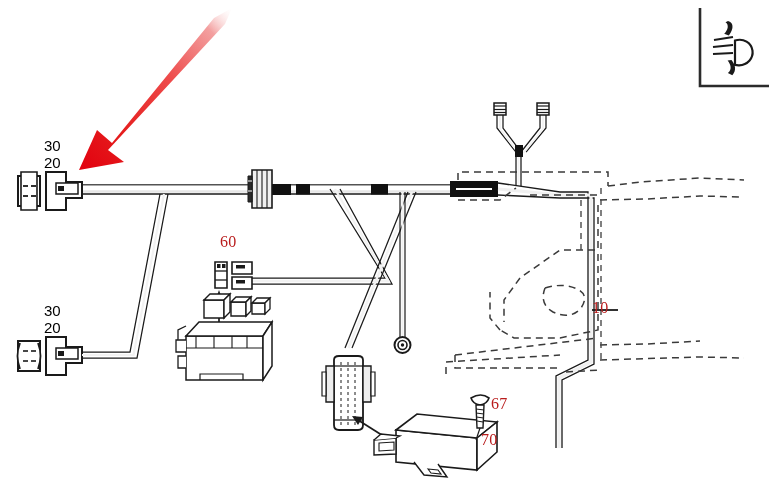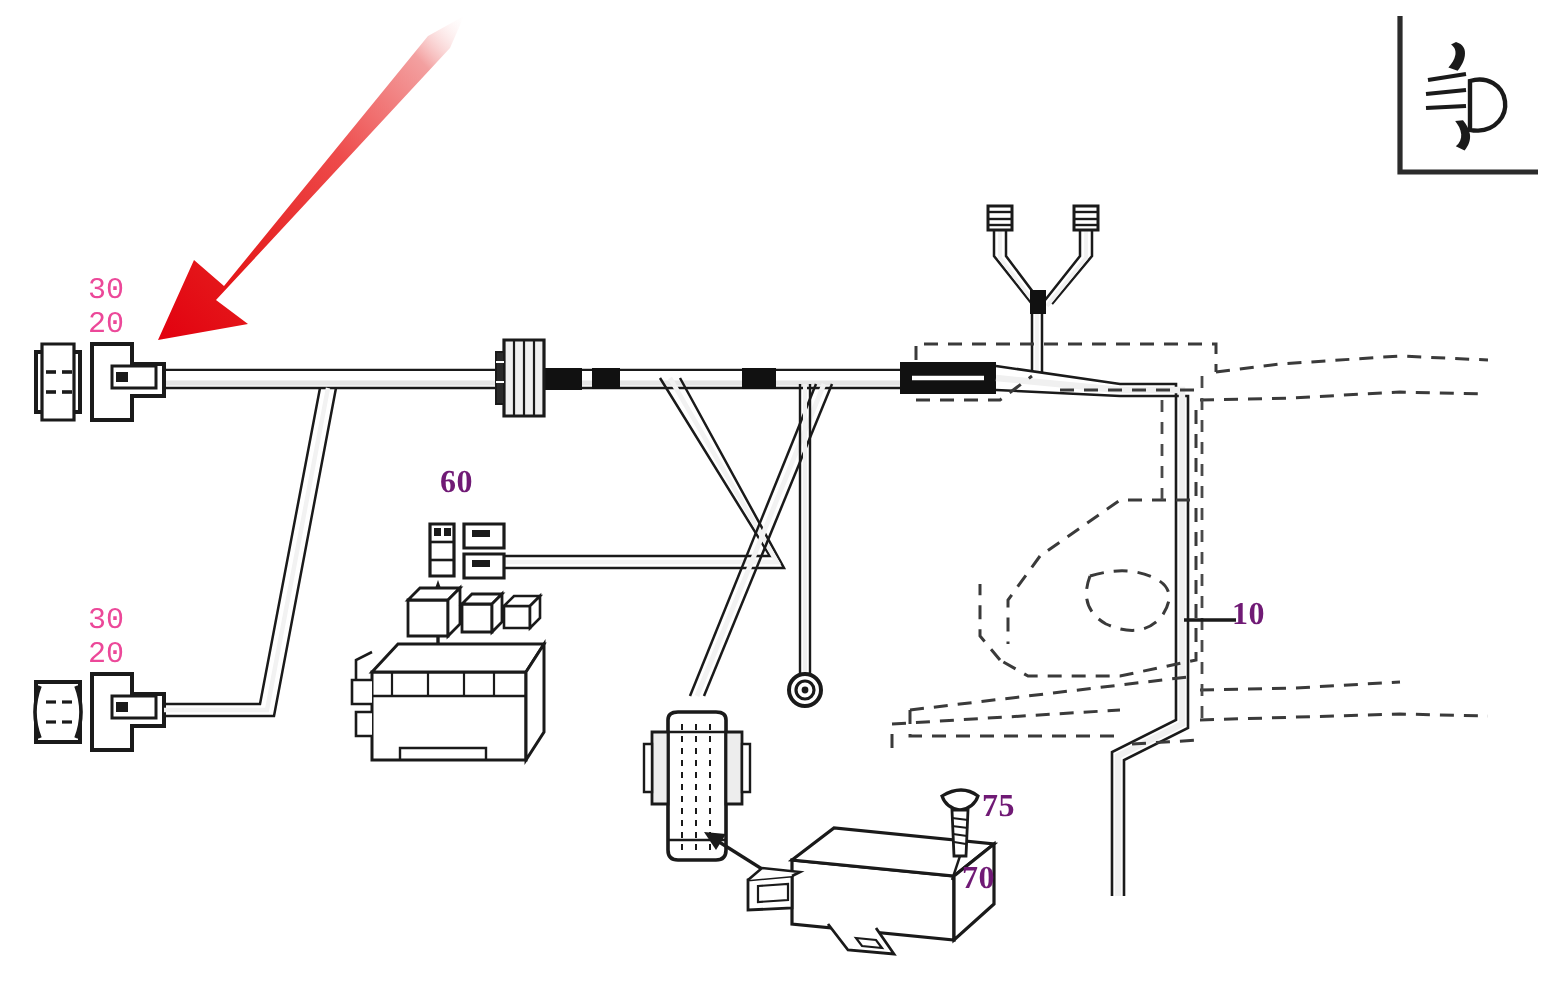--- a/index.html
+++ b/index.html
@@ -21,37 +21,36 @@
     position: absolute;
     left: 0;
     top: 0;
     width: 779px;
     height: 495px;
   }
   .callout {
     position: absolute;
     font-family: "Liberation Serif", serif;
     font-size: 15px;
-    color: #701a75;
+    color: #b91c1c;
     line-height: 1.05;
     white-space: nowrap;
     letter-spacing: 0.2px;
-    font-weight: bold;
   }
   .callout.big {
     font-size: 16px;
   }
   .stack {
     position: absolute;
     display: flex;
     flex-direction: column;
     align-items: flex-start;
-    font-family: Liberation Mono, monospace;
+    font-family: Liberation Sans, sans-serif;
     font-size: 15px;
-    color: #ec4899;
+    color: #000000;
     line-height: 1.12;
   }
 </style>
 </head>
 <body>
 
 <div id="sheet">
 
   <svg id="diagram-svg" viewBox="0 0 779 495">
     <defs>
@@ -328,19 +327,19 @@
     <span class="hl">20</span>
   </div>
 
   <div class="stack" style="left:44px; top:303px;">
     <span>30</span>
     <span class="hl">20</span>
   </div>
 
   <div class="callout big" style="left:220px; top:234px;">60</div>
 
-  <div class="callout big" style="left:616px; top:300px;">10</div>
-
-  <div class="callout big" style="left:491px; top:396px;">75</div>
+  <div class="callout big" style="left:592px; top:300px;">10</div>
+
+  <div class="callout big" style="left:491px; top:396px;">67</div>
 
   <div class="callout big" style="left:481px; top:432px;">70</div>
 
 </div>
 
 </body></html>

